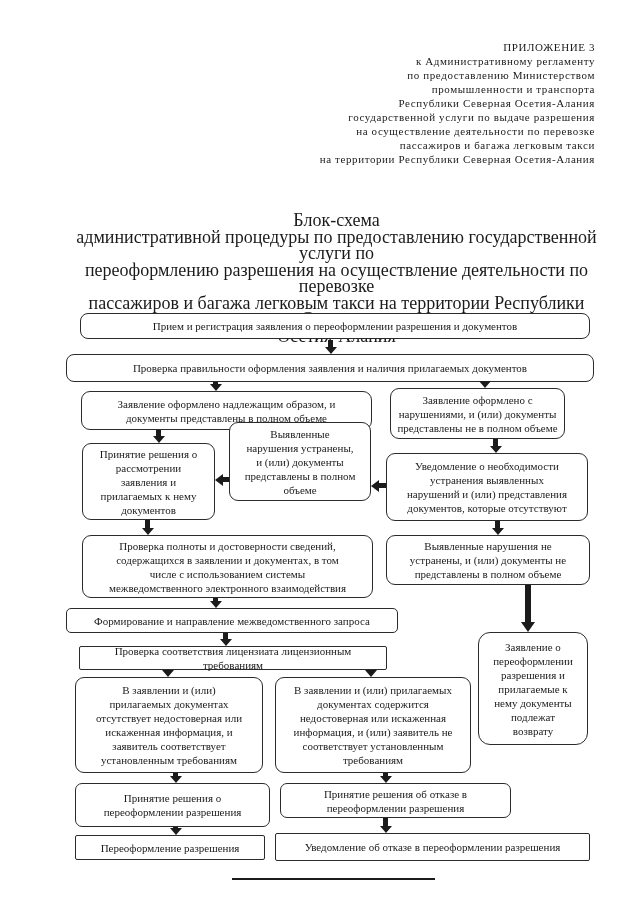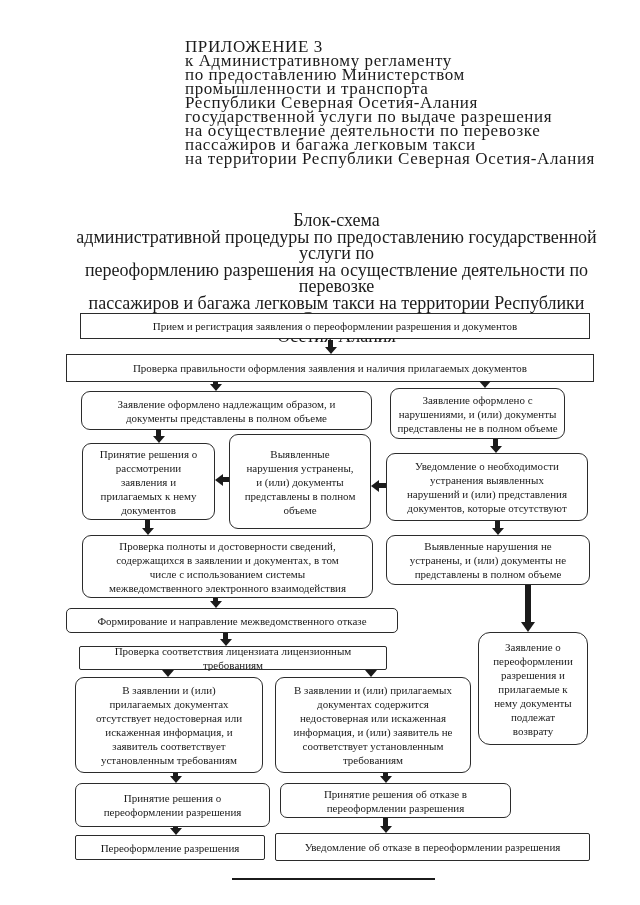--- a/index.html
+++ b/index.html
@@ -3,43 +3,43 @@
 <meta charset="utf-8">
 <style>
   html,body{margin:0;padding:0;background:#e8e8e8;}
   .page{
     position:relative;width:640px;height:905px;background:#ffffff;
     font-family:"Liberation Serif","DejaVu Serif",serif;color:#1b1b1b;
     overflow:hidden;margin:0 auto;
   }
   
   .hdr{
-    position:absolute;top:40px;right:45px;text-align:left;
-    font-size:17px;line-height:14px;letter-spacing:0.6px;white-space:pre-line;
+    position:absolute;top:40px;right:45px;text-align:right;
+    font-size:11px;line-height:14px;letter-spacing:0.6px;white-space:pre-line;
   }
   
   .ttl{
     position:absolute;top:212px;left:54px;width:565px;text-align:center;
     font-weight:normal;font-size:18px;line-height:16.5px;white-space:pre-line;
   }
   
   .nd{
     position:absolute;box-sizing:border-box;background:#fff;
     border:1.2px solid #2b2b2b;border-radius:3px;
     display:flex;align-items:center;justify-content:center;
     text-align:center;font-size:11px;line-height:14px;
     white-space:pre-line;padding:1px 4px;
   }
-  .r4{border-radius:0}.r9{border-radius:9px}.r12{border-radius:12px}.r7{border-radius:7px}.r2{border-radius:2px}.r5{border-radius:5px}
+  .r4{border-radius:8px}.r9{border-radius:9px}.r12{border-radius:12px}.r7{border-radius:7px}.r2{border-radius:2px}.r5{border-radius:5px}
   .nA{left:80px;top:313px;width:510px;height:26px}
   .nB{left:66px;top:354px;width:528px;height:28px}
   .nC{left:81px;top:391px;width:291px;height:39px}
   .nD{left:390px;top:388px;width:175px;height:51px}
   .nE{left:82px;top:443px;width:133px;height:77px}
-  .nF{left:229px;top:434px;width:142px;height:95px}
+  .nF{left:229px;top:422px;width:142px;height:79px}
   .nG{left:386px;top:453px;width:202px;height:68px}
   .nH{left:82px;top:535px;width:291px;height:63px}
   .nI{left:386px;top:535px;width:204px;height:50px}
   .nJ{left:66px;top:608px;width:332px;height:25px}
   .nK{left:79px;top:646px;width:308px;height:24px}
   .nL{left:75px;top:677px;width:188px;height:96px}
   .nM{left:275px;top:677px;width:196px;height:96px}
   .nN{left:478px;top:632px;width:110px;height:113px}
   .nO{left:75px;top:783px;width:195px;height:44px}
   .nP{left:75px;top:835px;width:190px;height:25px}
@@ -100,21 +100,21 @@
 содержащихся в заявлении и документах, в том
 числе с использованием системы
 межведомственного электронного взаимодействия</div>
   <div class="nd r9 nG">Уведомление о необходимости
 устранения выявленных
 нарушений и (или) представления
 документов, которые отсутствуют</div>
   <div class="nd r9 nI">Выявленные нарушения не
 устранены, и (или) документы не
 представлены в полном объеме</div>
-  <div class="nd r5 nJ">Формирование и направление межведомственного отказе</div>
+  <div class="nd r5 nJ">Формирование и направление межведомственного запроса</div>
   <div class="nd r2 nK">Проверка соответствия лицензиата лицензионным требованиям</div>
   <div class="nd r9 nL">В заявлении и (или)
 прилагаемых документах
 отсутствует недостоверная или
 искаженная информация, и
 заявитель соответствует
 установленным требованиям</div>
   <div class="nd r9 nM">В заявлении и (или) прилагаемых
 документах содержится
 недостоверная или искаженная

